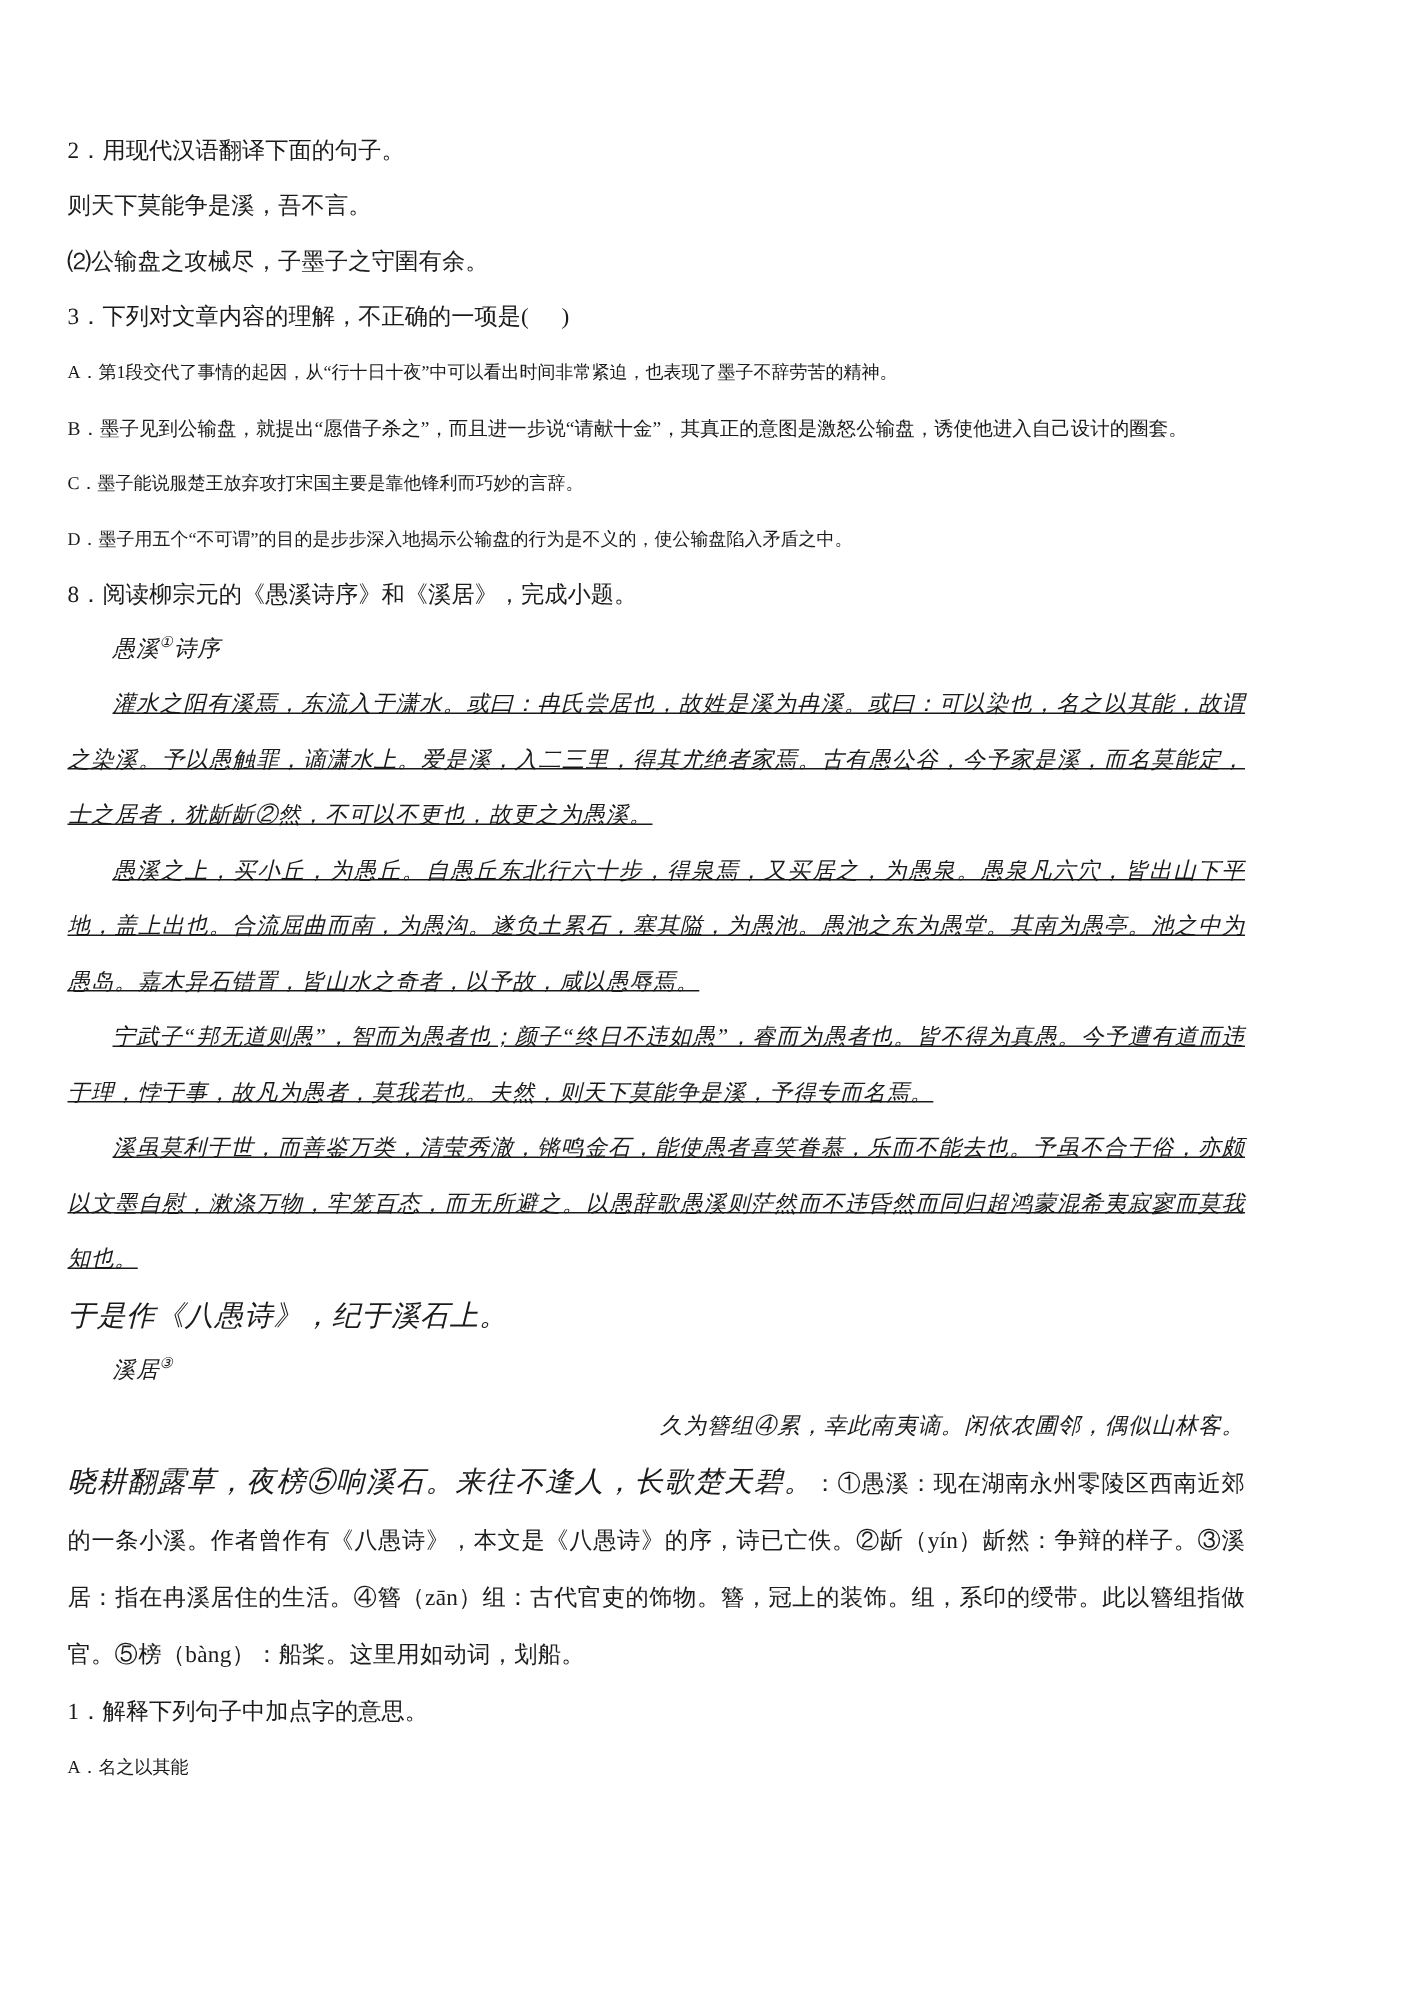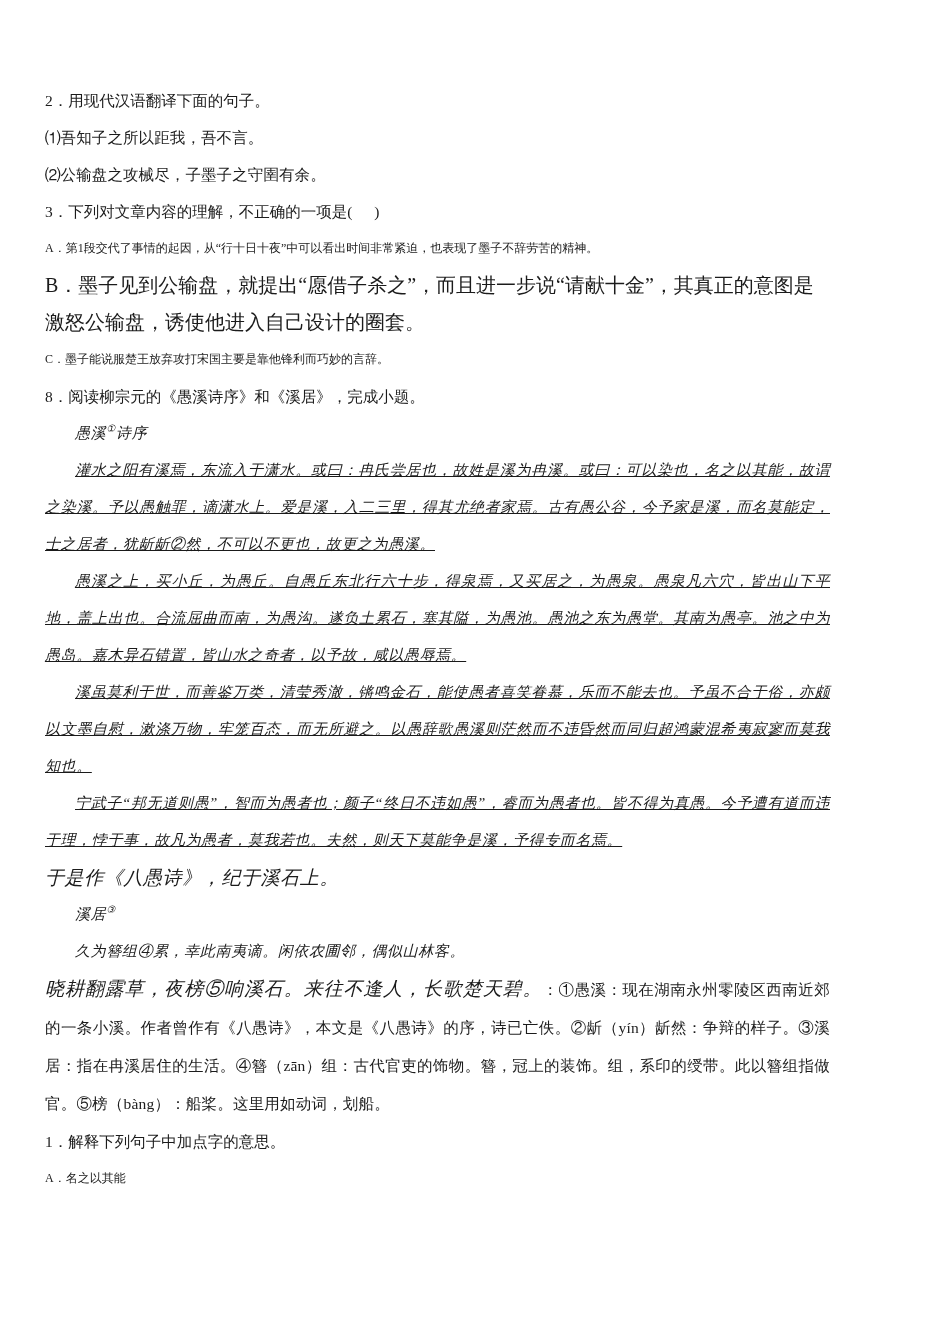--- a/index.html
+++ b/index.html
@@ -40,21 +40,21 @@
     white-space: nowrap;
   }
 
   .opt {
     font-size: 12px;
     line-height: 37px;
     white-space: nowrap;
   }
 
   .opt-wrap {
-    font-size: 20px;
+    font-size: 13px;
     line-height: 37px;
   }
 
   
   .kai {
     font-family: "Liberation Serif", "DejaVu Serif", serif;
     font-style: italic;
     font-size: 15px;
     line-height: 37px;
     letter-spacing: 0.6px;
@@ -75,20 +75,21 @@
   .kai-para {
     text-indent: 30px;
   }
   .kai-poem {
     font-family: "Liberation Serif", "DejaVu Serif", serif;
     font-style: italic;
     font-size: 15px;
     line-height: 37px;
     letter-spacing: 0.6px;
     text-indent: 30px;
+    text-align: right;
   }
   .kai-flow {
     font-family: "Liberation Serif", "DejaVu Serif", serif;
     font-style: italic;
     font-size: 19px;
     line-height: 37px;
     letter-spacing: 0.6px;
   }
 
   
@@ -119,50 +120,53 @@
   }
 </style>
 </head>
 <body>
 
 <div class="page">
 
   <div class="q-num">
     <span>2．</span><span>用现代汉语翻译下面的句子。</span>
   </div>
-  <div class="line">⑴吾知子之所以距我，吾不言。</div>
+  <div class="line">则天下莫能争是溪，吾不言。</div>
   <div class="line">⑵公输盘之攻械尽，子墨子之守圉有余。</div>
 
   <div class="q-num">
     <span>3．</span><span>下列对文章内容的理解，不正确的一项是(</span><span class="blank-paren">&nbsp;&nbsp;&nbsp;&nbsp;&nbsp;</span><span>)</span>
   </div>
 
   <div class="opt">
     <span>A．</span><span>第1段交代了事情的起因，从“行十日十夜”中可以看出时间非常紧迫，也表现了墨子不辞劳苦的精神。</span>
   </div>
 
   <div class="opt-wrap">
     <span>B．</span><span>墨子见到公输盘，就提出“愿借子杀之”，而且进一步说“请献十金”，其真正的意图是激怒公输盘，诱使他进入自己设计的圈套。</span>
   </div>
 
   <div class="opt">
     <span>C．</span><span>墨子能说服楚王放弃攻打宋国主要是靠他锋利而巧妙的言辞。</span>
   </div>
 
+  <div class="opt">
+    <span>D．</span><span>墨子用五个“不可谓”的目的是步步深入地揭示公输盘的行为是不义的，使公输盘陷入矛盾之中。</span>
+  </div>
 
   <div class="q-num">
     <span>8．</span><span>阅读柳宗元的《愚溪诗序》和《溪居》，完成小题。</span>
   </div>
 
   <div class="kai-title"><span>愚溪</span><sup>①</sup><span>诗序</span></div>
 
   <div class="kai kai-para">灌水之阳有溪焉，东流入于潇水。或曰：冉氏尝居也，故姓是溪为冉溪。或曰：可以染也，名之以其能，故谓之染溪。予以愚触罪，谪潇水上。爱是溪，入二三里，得其尤绝者家焉。古有愚公谷，今予家是溪，而名莫能定，士之居者，犹龂龂②然，不可以不更也，故更之为愚溪。</div>
   <div class="kai kai-para">愚溪之上，买小丘，为愚丘。自愚丘东北行六十步，得泉焉，又买居之，为愚泉。愚泉凡六穴，皆出山下平地，盖上出也。合流屈曲而南，为愚沟。遂负土累石，塞其隘，为愚池。愚池之东为愚堂。其南为愚亭。池之中为愚岛。嘉木异石错置，皆山水之奇者，以予故，咸以愚辱焉。</div>
+  <div class="kai kai-para">宁武子“邦无道则愚”，智而为愚者也；颜子“终日不违如愚”，睿而为愚者也。皆不得为真愚。今予遭有道而违于理，悖于事，故凡为愚者，莫我若也。夫然，则天下莫能争是溪，予得专而名焉。</div>
   <div class="kai kai-para">溪虽莫利于世，而善鉴万类，清莹秀澈，锵鸣金石，能使愚者喜笑眷慕，乐而不能去也。予虽不合于俗，亦颇以文墨自慰，漱涤万物，牢笼百态，而无所避之。以愚辞歌愚溪则茫然而不违昏然而同归超鸿蒙混希夷寂寥而莫我知也。</div>
-  <div class="kai kai-para">宁武子“邦无道则愚”，智而为愚者也；颜子“终日不违如愚”，睿而为愚者也。皆不得为真愚。今予遭有道而违于理，悖于事，故凡为愚者，莫我若也。夫然，则天下莫能争是溪，予得专而名焉。</div>
   <div class="kai-flow">于是作《八愚诗》，纪于溪石上。</div>
 
   <div class="kai-title"><span>溪居</span><sup>③</sup></div>
 
   <div class="kai-poem">久为簪组④累，幸此南夷谪。闲依农圃邻，偶似山林客。</div>
 
   <div class="mixed">
     <span class="kai-flow">晓耕翻露草，夜榜⑤响溪石。来往不逢人，长歌楚天碧。</span><span class="note">：</span><span class="note">①愚溪：现在湖南永州零陵区西南近郊的一条小溪。作者曾作有《八愚诗》，本文是《八愚诗》的序，诗已亡佚。②龂（yín）龂然：争辩的样子。③溪居：指在冉溪居住的生活。④簪（zān）组：古代官吏的饰物。簪，冠上的装饰。组，系印的绶带。此以簪组指做官。⑤榜（bàng）：船桨。这里用如动词，划船。</span>
   </div>
 

